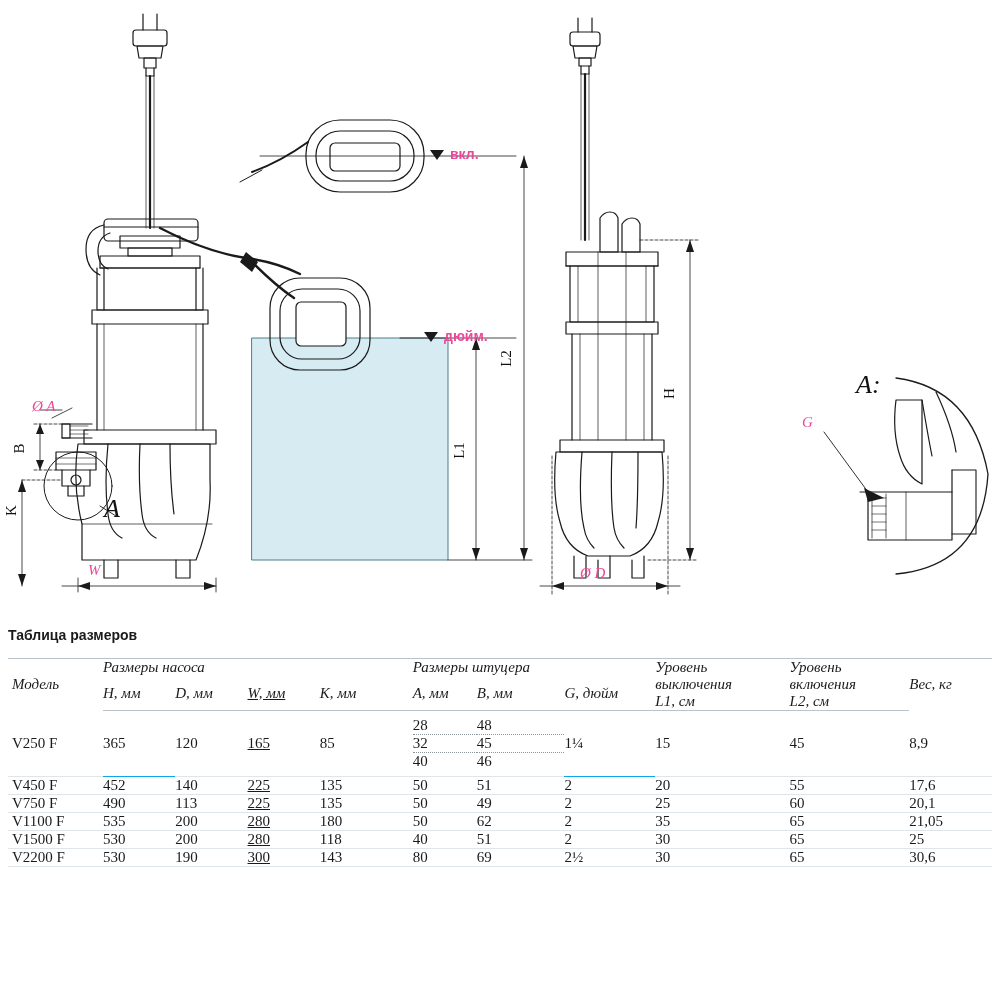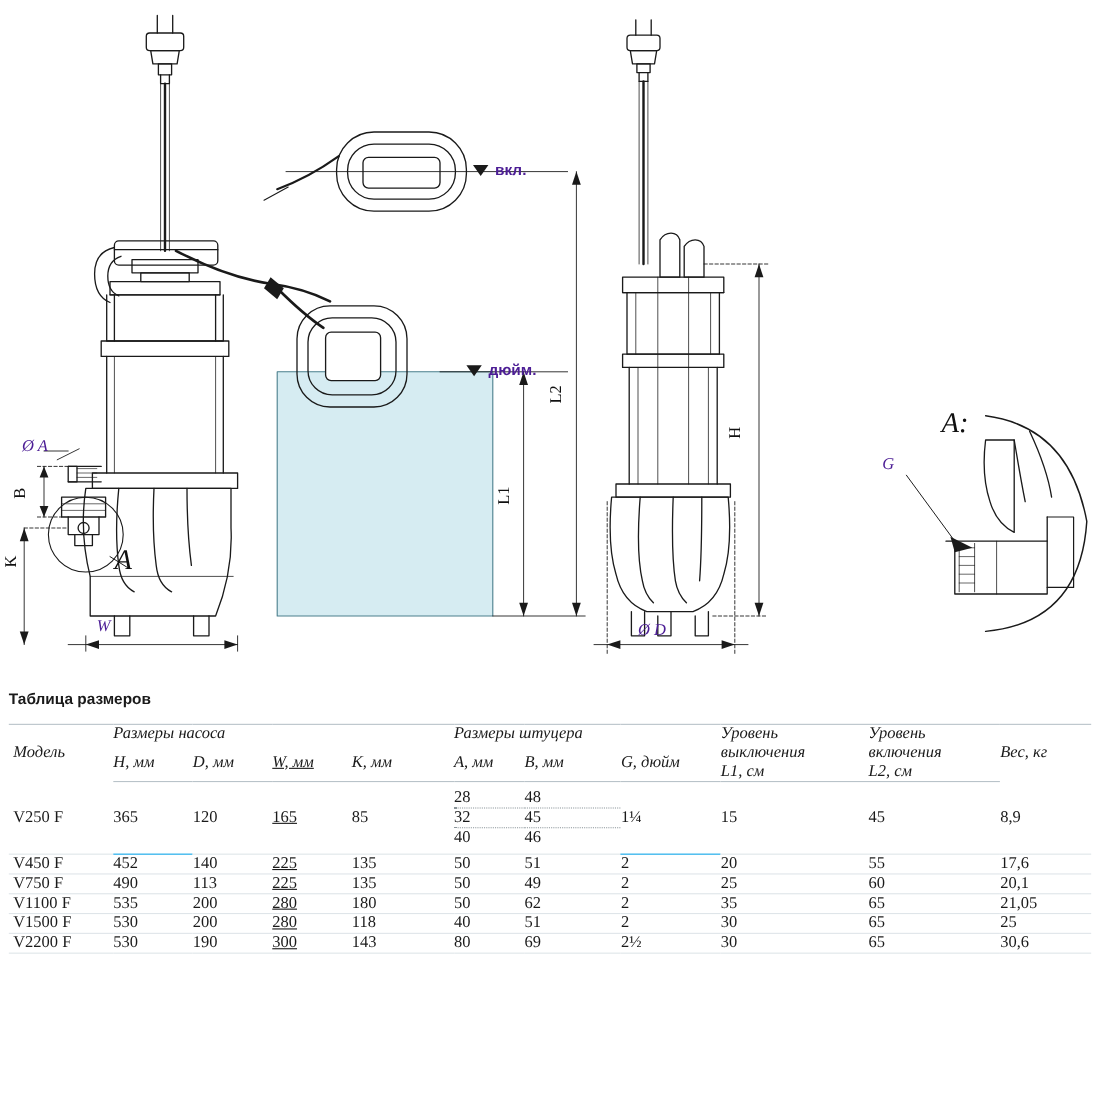--- a/index.html
+++ b/index.html
@@ -27,21 +27,21 @@
     left: 0; top: 0;
     width: 1000px;
     height: 610px;
   }
   .drawing svg { display: block; }
 
   .lbl {
     position: absolute;
     font-family: "Liberation Serif", serif;
     font-size: 15px;
-    color: #4c1d95;
+    color: #ec4899;
     white-space: nowrap;
   }
   .lbl.bold { font-weight: bold; font-family: "Liberation Sans", sans-serif; font-size: 14px;}
   .lbl.italic { font-style: italic; }
   .vert {
     position: absolute;
     font-family: "Liberation Serif", serif;
     font-size: 15px;
     color: #111;
     white-space: nowrap;
@@ -324,21 +324,21 @@
     </svg>
 
     <div class="lbl bold" style="left:450px; top:146px;">вкл.</div>
     <div class="lbl bold" style="left:444px; top:328px;">дюйм.</div>
     <div class="vert" style="left:498px; top:350px;">L2</div>
     <div class="vert" style="left:451px; top:442px;">L1</div>
     <div class="vert" style="left:664px; top:385px;">H</div>
     <div class="lbl italic" style="left:88px; top:562px;">W</div>
     <div class="vert" style="left:6px; top:502px;">K</div>
     <div class="vert" style="left:14px; top:440px;">B</div>
-    <div class="lbl italic" style="left:20px; top:398px;">Ø A</div>
+    <div class="lbl italic" style="left:32px; top:398px;">Ø A</div>
     <div class="lbl italic" style="left:580px; top:565px;">Ø D</div>
     <div class="bigA" style="left:104px; top:494px;">A</div>
     <div class="bigA" style="left:856px; top:370px;">A:</div>
     <div class="lbl italic" style="left:802px; top:414px;">G</div>
   </div>
 
   <div class="table-title">Таблица размеров</div>
 
   <table class="dims">
     <tbody>

